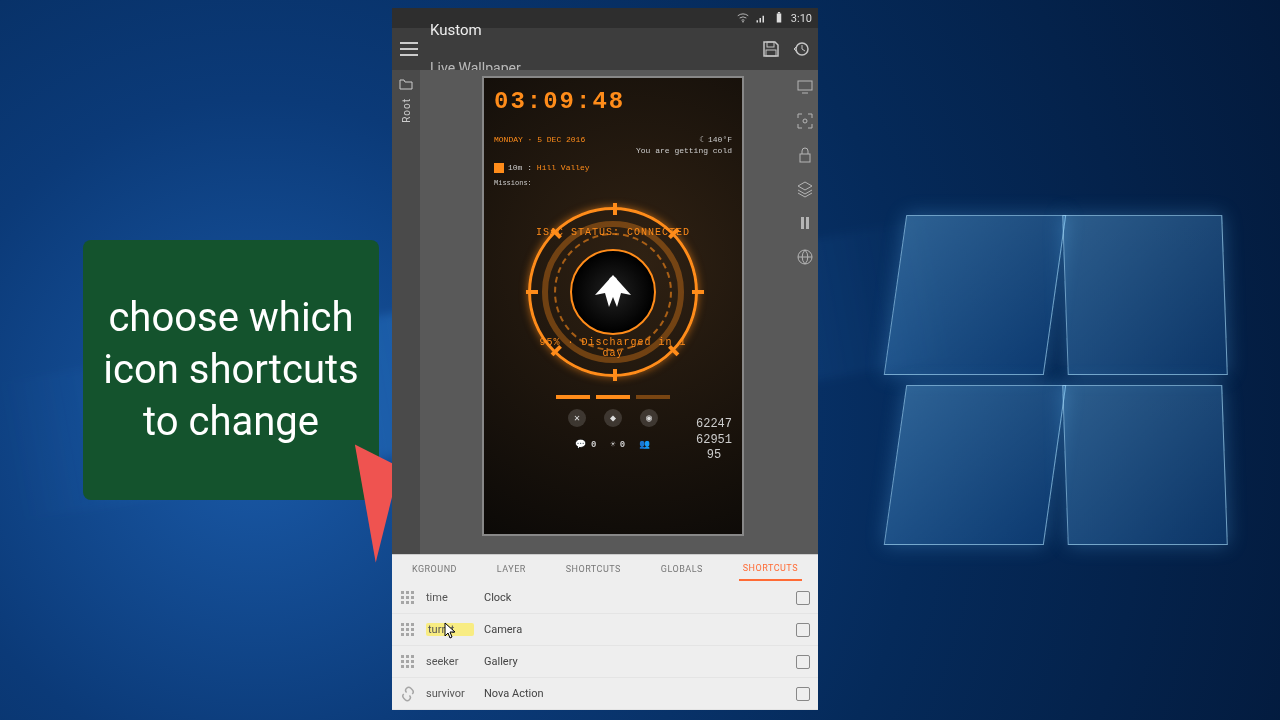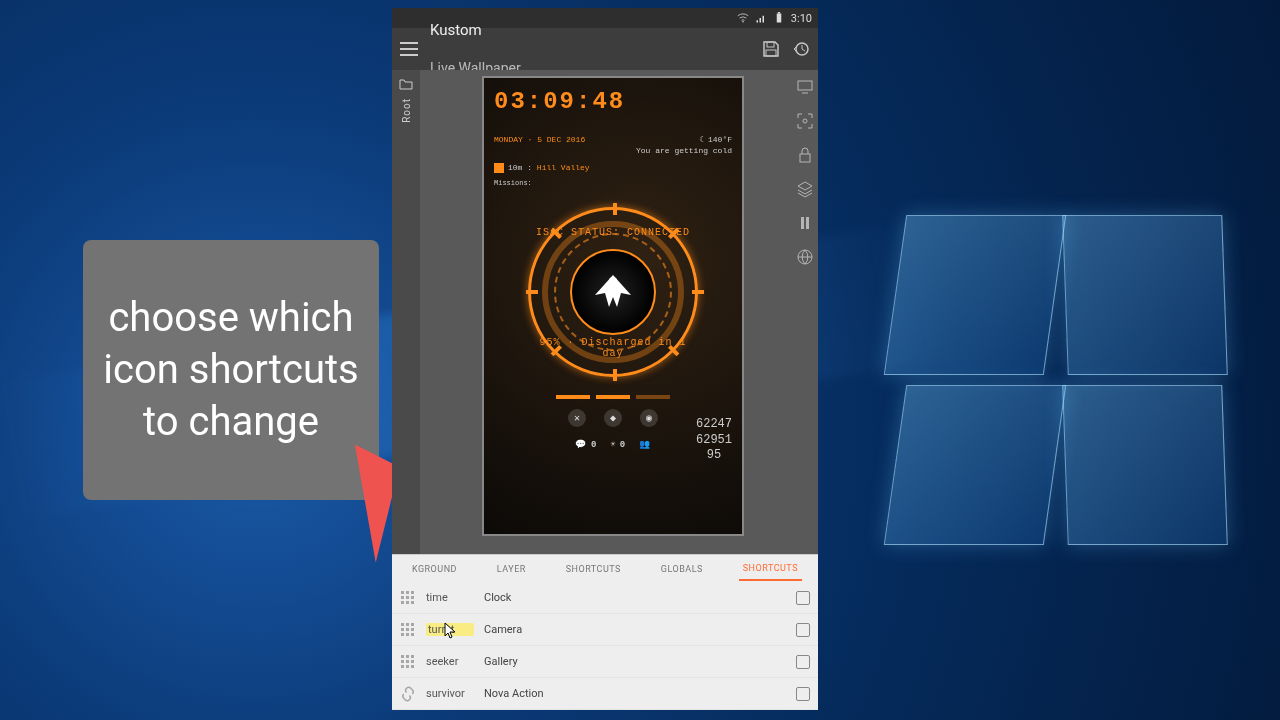--- a/index.html
+++ b/index.html
@@ -25,21 +25,21 @@
   .beam {
     position: absolute; left: 0; top: 300px; width: 950px; height: 140px;
     background: linear-gradient(90deg, rgba(60,160,255,0) 0%, rgba(60,160,255,.25) 50%, rgba(60,160,255,0) 100%);
     transform: rotate(-10deg); filter: blur(4px);
   }
 
   
   .callout {
     position: absolute; left: 83px; top: 240px;
     width: 296px; height: 260px;
-    background: #737373; color: #fff; border-radius: 8px;
+    background: #14532d; color: #fff; border-radius: 8px;
     display: flex; align-items: center; justify-content: center;
     font-size: 40px; line-height: 1.3; text-align: center; padding: 18px;
   }
   .callout .tail {
     position: absolute; right: -26px; bottom: -60px;
     width: 0; height: 0;
     border-left: 40px solid #ef5350;
     border-top: 30px solid transparent;
     border-bottom: 90px solid transparent;
     transform: rotate(-10deg);

